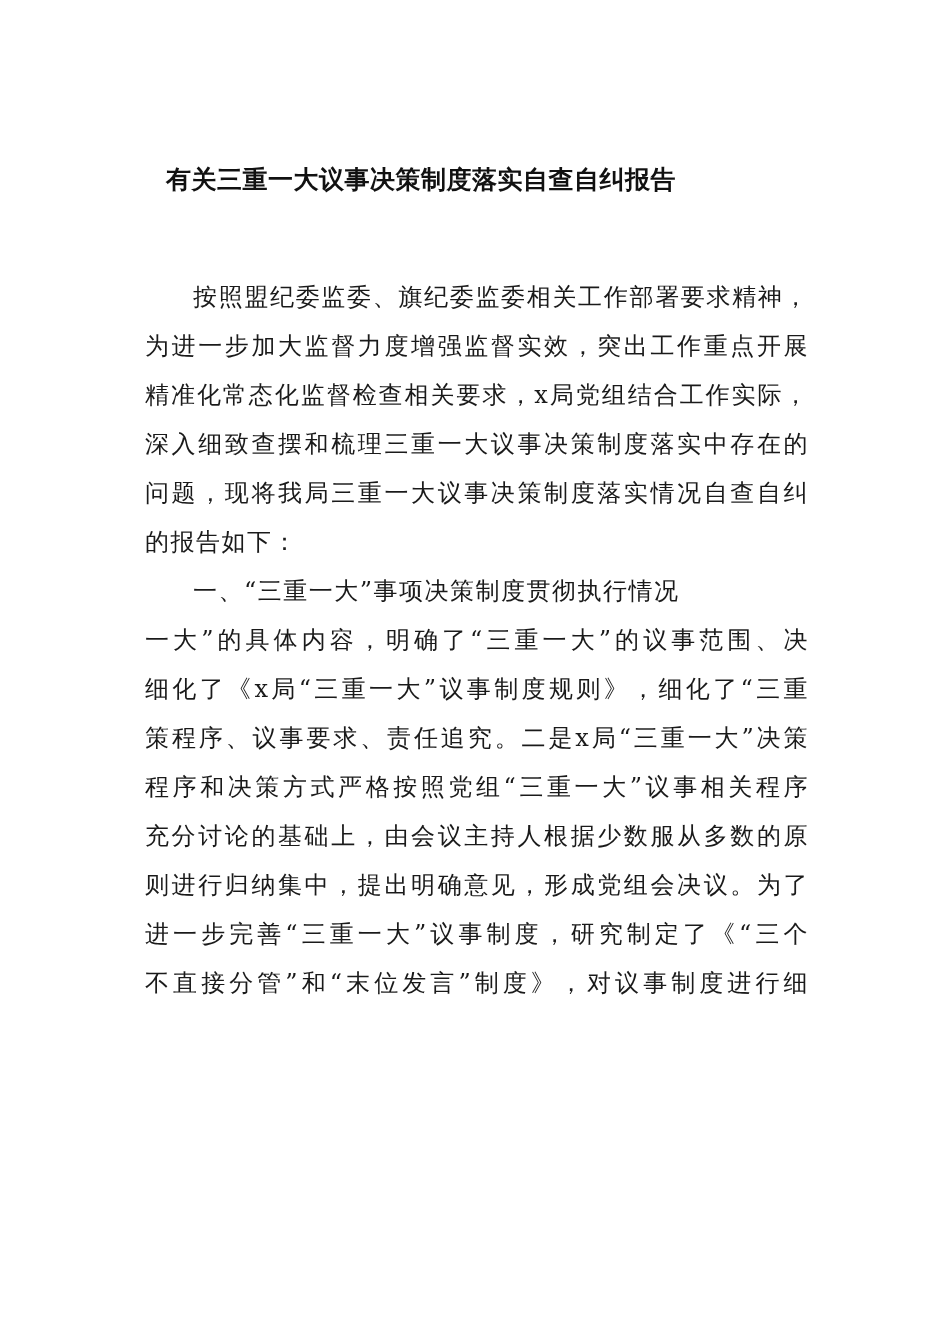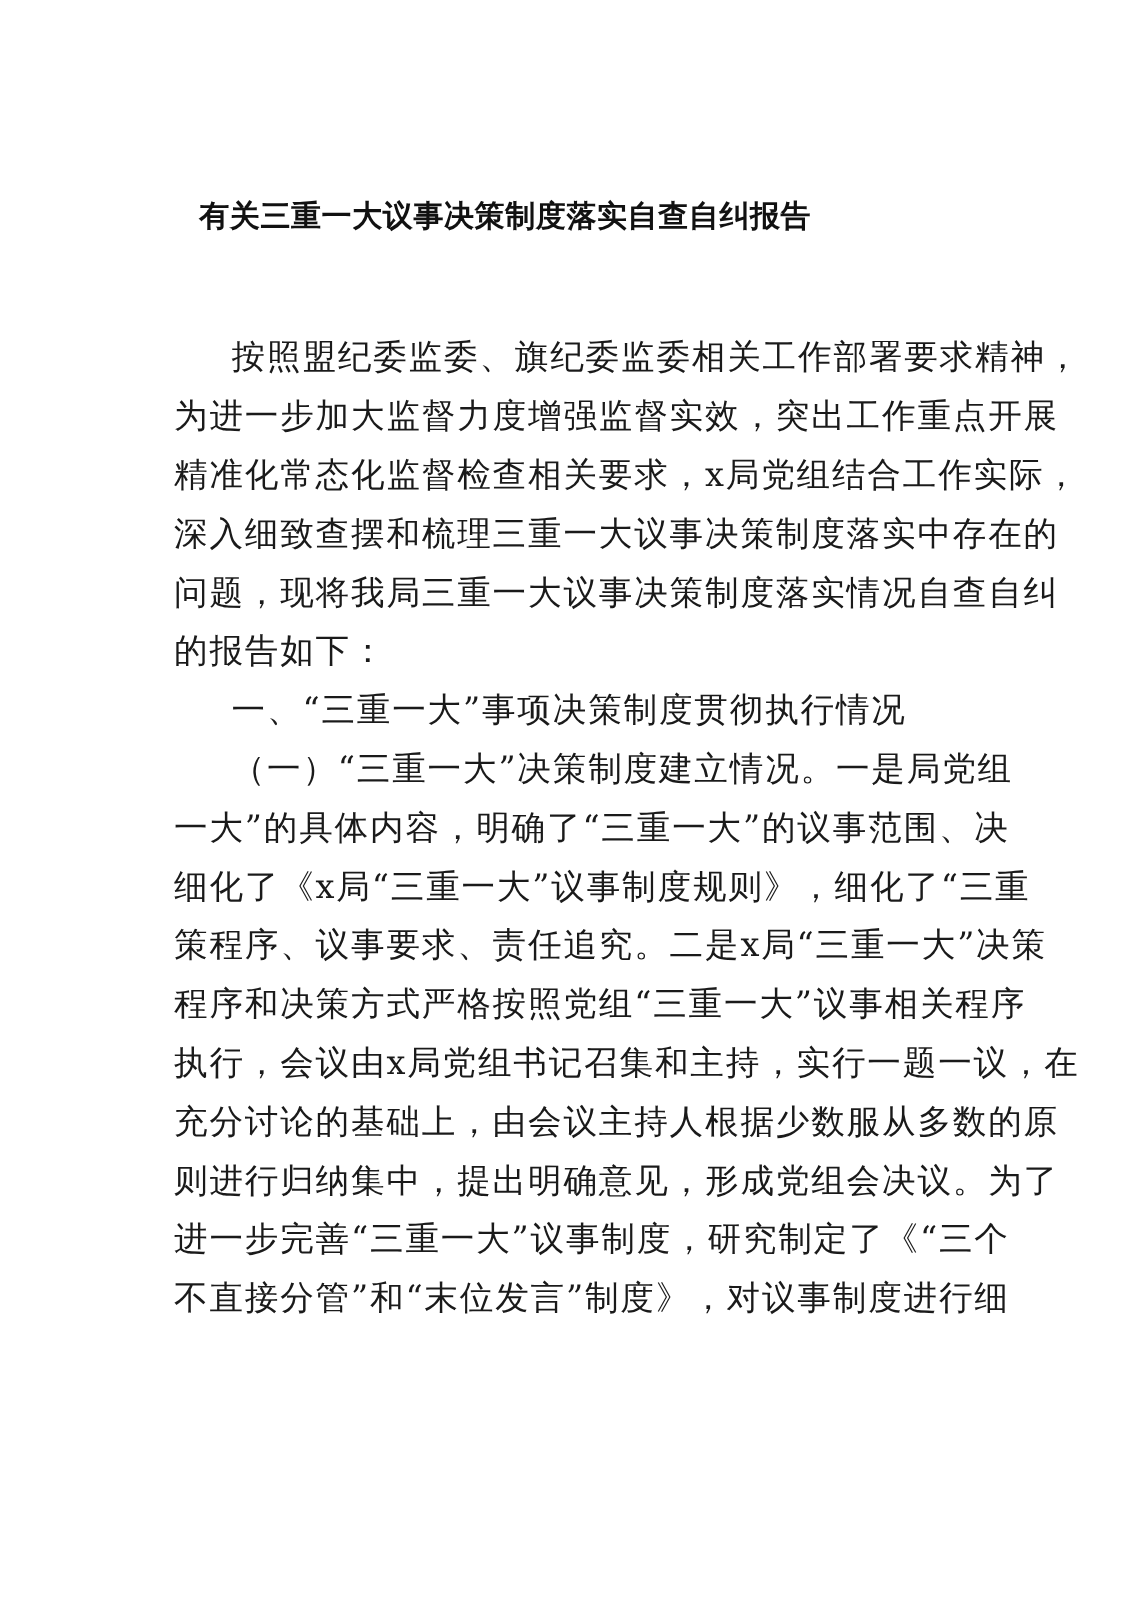--- a/index.html
+++ b/index.html
@@ -15,21 +15,21 @@
     font-weight: bold;
     font-size: 25px;
     letter-spacing: 0.5px;
     color: #111111;
     line-height: 40px;
     margin-left: 36px;
   }
   .body {
     position: absolute; left: 145px; top: 273px; width: 664px;
     font-family: "DejaVu Serif", serif;
-    font-size: 28px;
+    font-size: 24px;
     color: #1a1a1a;
     line-height: 49px;
   }
   .line {
     display: block; white-space: nowrap; height: 49px;
     letter-spacing: 1.5px;
   }
   .line.justify { text-align: justify; text-align-last: justify; }
   .indent { padding-left: 48px; }
 </style>
@@ -39,24 +39,22 @@
 <div class="page">
   <div class="title">有关三重一大议事决策制度落实自查自纠报告</div>
   <div class="body" id="body">
       <span class="line indent justify">按照盟纪委监委、旗纪委监委相关工作部署要求精神，</span>
       <span class="line justify">为进一步加大监督力度增强监督实效，突出工作重点开展</span>
       <span class="line justify">精准化常态化监督检查相关要求，x局党组结合工作实际，</span>
       <span class="line justify">深入细致查摆和梳理三重一大议事决策制度落实中存在的</span>
       <span class="line justify">问题，现将我局三重一大议事决策制度落实情况自查自纠</span>
       <span class="line">的报告如下：</span>
       <span class="line indent">一、“三重一大”事项决策制度贯彻执行情况</span>
-      <span class="line indent justify">（一）“三重一大”决策制度建立情况。一是局党组</span>
       <span class="line justify">一大”的具体内容，明确了“三重一大”的议事范围、决</span>
       <span class="line justify">细化了《x局“三重一大”议事制度规则》，细化了“三重</span>
       <span class="line justify">策程序、议事要求、责任追究。二是x局“三重一大”决策</span>
       <span class="line justify">程序和决策方式严格按照党组“三重一大”议事相关程序</span>
-      <span class="line justify">执行，会议由x局党组书记召集和主持，实行一题一议，在</span>
       <span class="line justify">充分讨论的基础上，由会议主持人根据少数服从多数的原</span>
       <span class="line justify">则进行归纳集中，提出明确意见，形成党组会决议。为了</span>
       <span class="line justify">进一步完善“三重一大”议事制度，研究制定了《“三个</span>
       <span class="line justify">不直接分管”和“末位发言”制度》，对议事制度进行细</span>
     </div>
 </div>
 
 </body></html>

